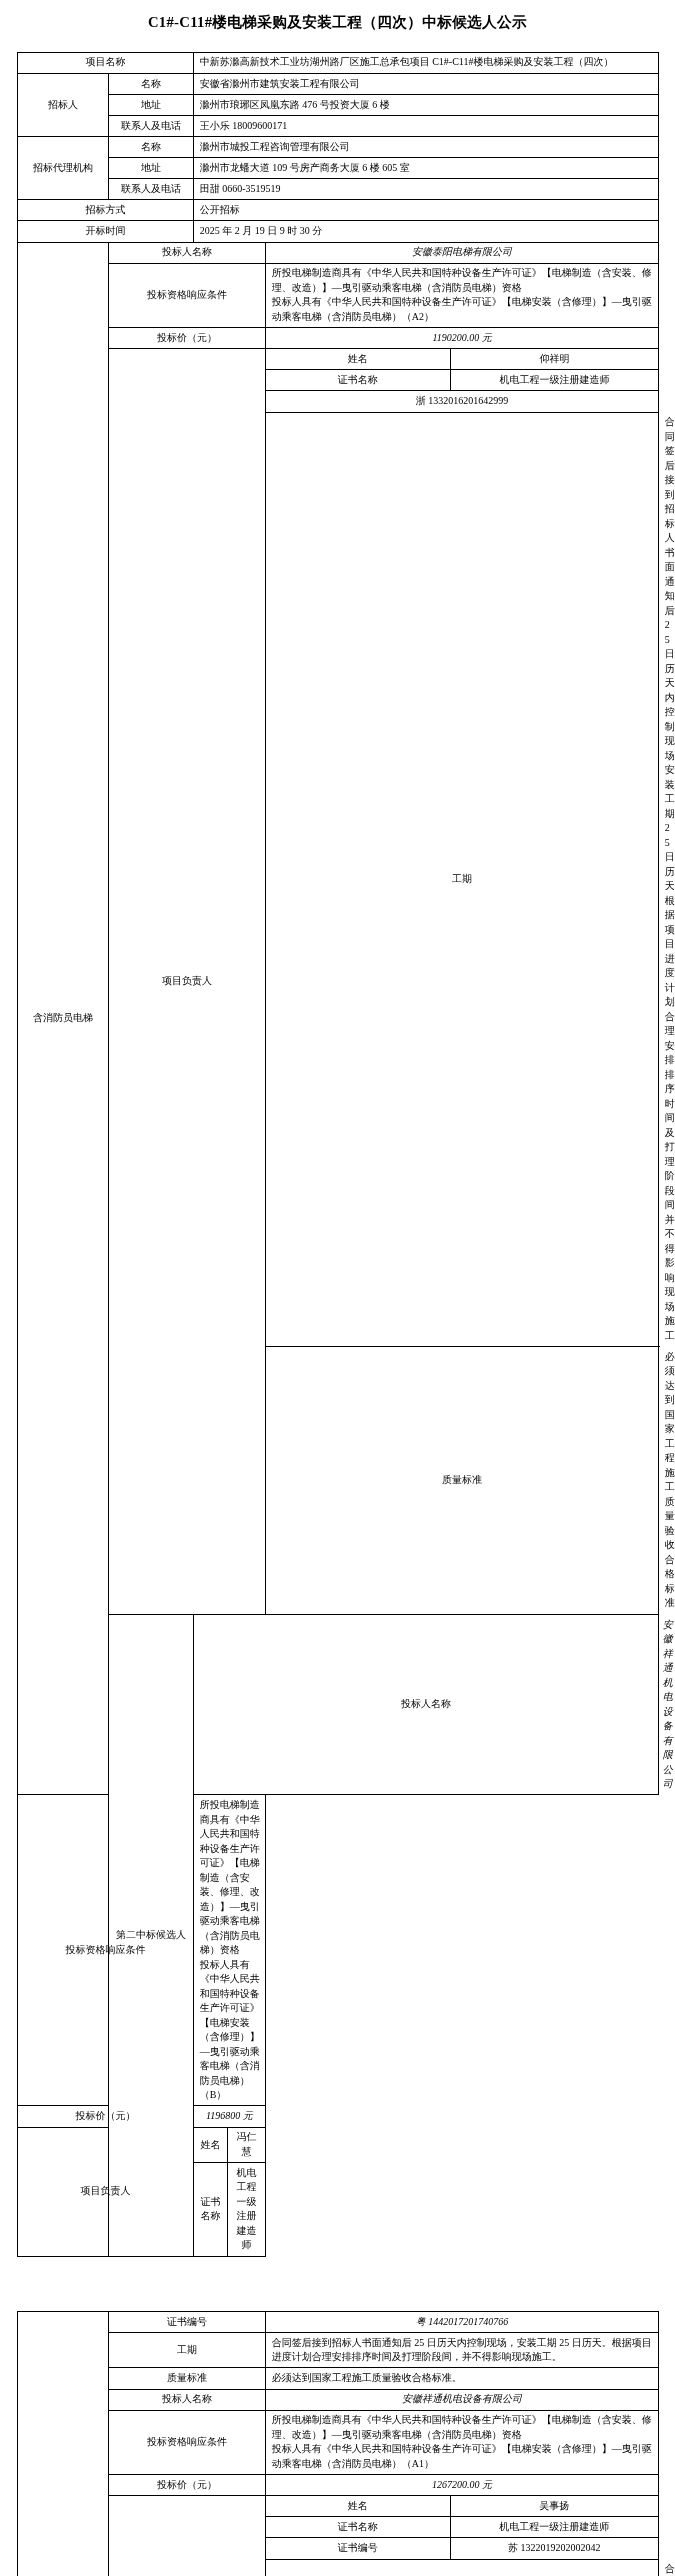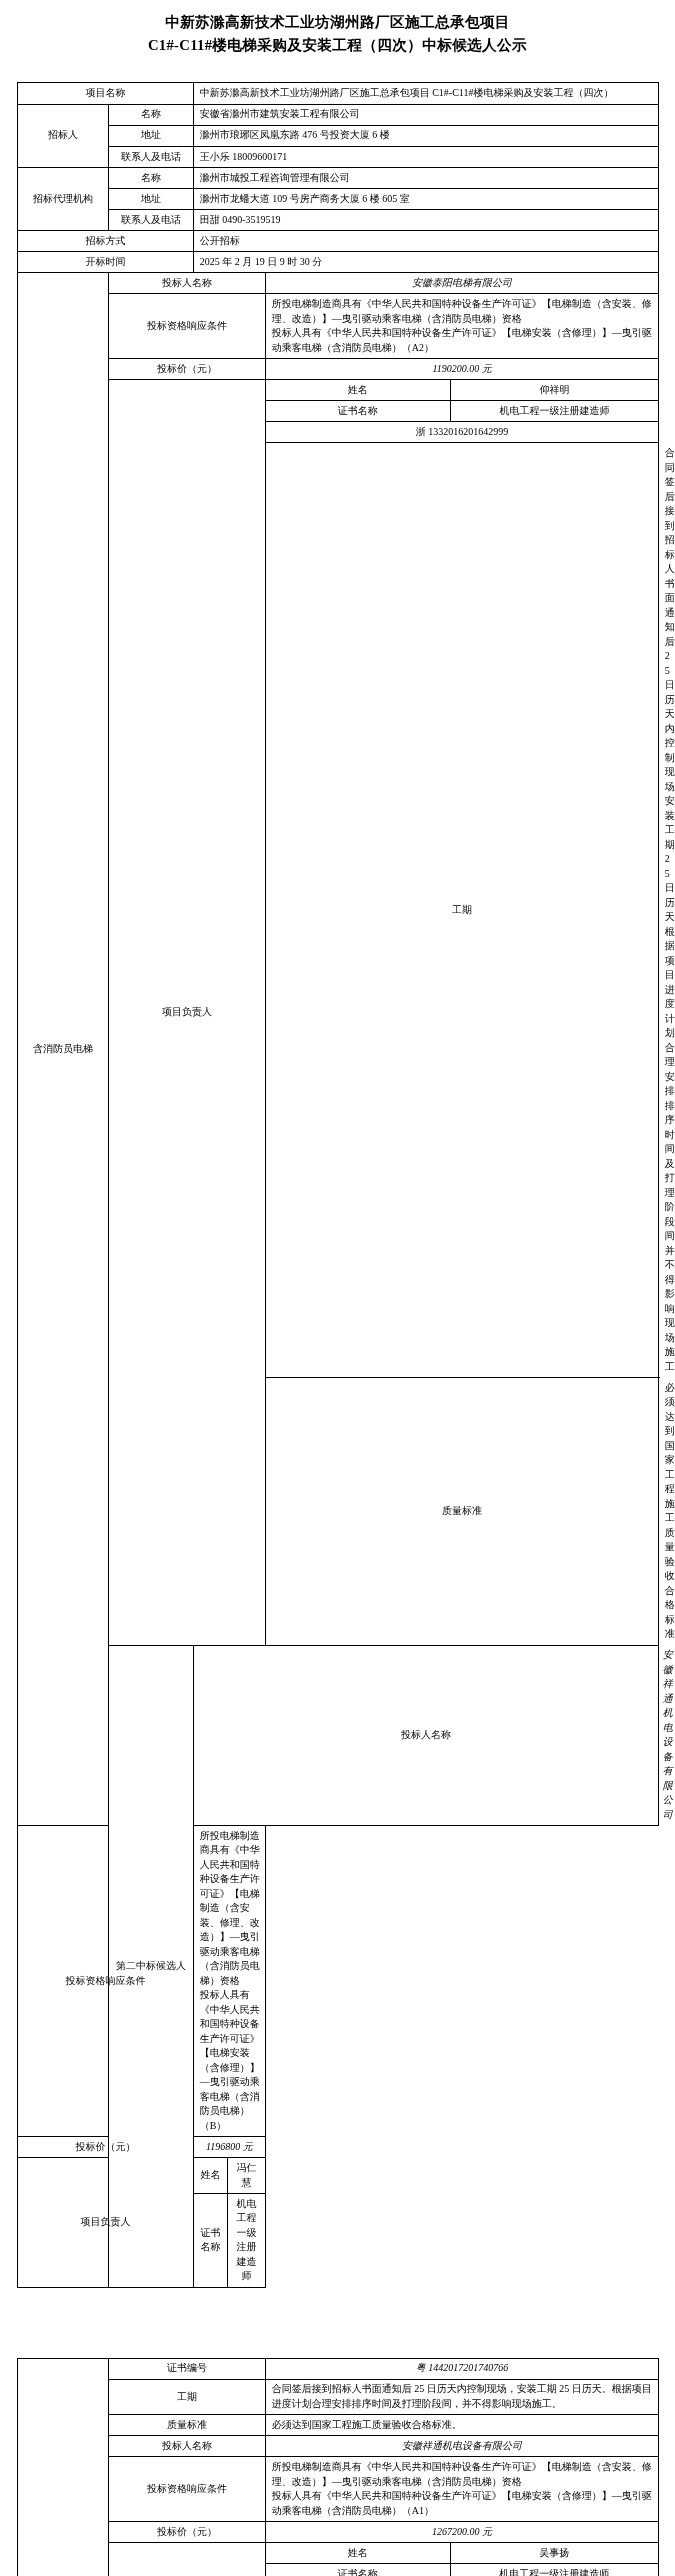--- a/index.html
+++ b/index.html
@@ -14,21 +14,21 @@
     text-align:center;
     font-weight:bold;
     font-size:14.7px;
     line-height:1.55;
     padding:11.4px 38px 9.5px 38px;
     letter-spacing:0.3px;
   }
   table{
     border-collapse:collapse;
     width:641px;
-    margin:16px auto;
+    margin:8px auto;
     table-layout:fixed;
   }
   td{
     border:0.9px solid #000;
     font-size:10px;
     line-height:1.45;
     padding:2.8px 3.8px;
     vertical-align:middle;
     word-break:break-all;
   }
@@ -36,21 +36,20 @@
   td.val{text-align:left;padding-left:5.7px;}
   td.valc{text-align:center;font-style:italic;}
   .sec-gap{height:38px;}
 </style>
 </head>
 <body>
 
 <div class="page">
 
   <div class="title">
-    <div>中新苏滁高新技术工业坊湖州路厂区施工总承包项目</div>
     <div>C1#-C11#楼电梯采购及安装工程（四次）中标候选人公示</div>
   </div>
 
   <table>
     <colgroup>
       <col style="width:91px">
         <col style="width:85px">
         <col style="width:72px">
         <col style="width:393px">
     </colgroup>
@@ -76,21 +75,21 @@
         <td class="lbl" rowspan="3">招标代理机构</td>
         <td class="lbl">名称</td>
         <td class="val" colspan="2">滁州市城投工程咨询管理有限公司</td>
       </tr>
       <tr>
         <td class="lbl">地址</td>
         <td class="val" colspan="2">滁州市龙蟠大道 109 号房产商务大厦 6 楼 605 室</td>
       </tr>
       <tr>
         <td class="lbl">联系人及电话</td>
-        <td class="val" colspan="2">田甜    0490-3519519</td>
+        <td class="val" colspan="2">田甜    0660-3519519</td>
       </tr>
       <tr>
         <td class="lbl" colspan="2">招标方式</td>
         <td class="val" colspan="2">公开招标</td>
       </tr>
       <tr>
         <td class="lbl" colspan="2">开标时间</td>
         <td class="val" colspan="2">2025 年 2 月 19 日 9 时 30 分</td>
       </tr>
 

